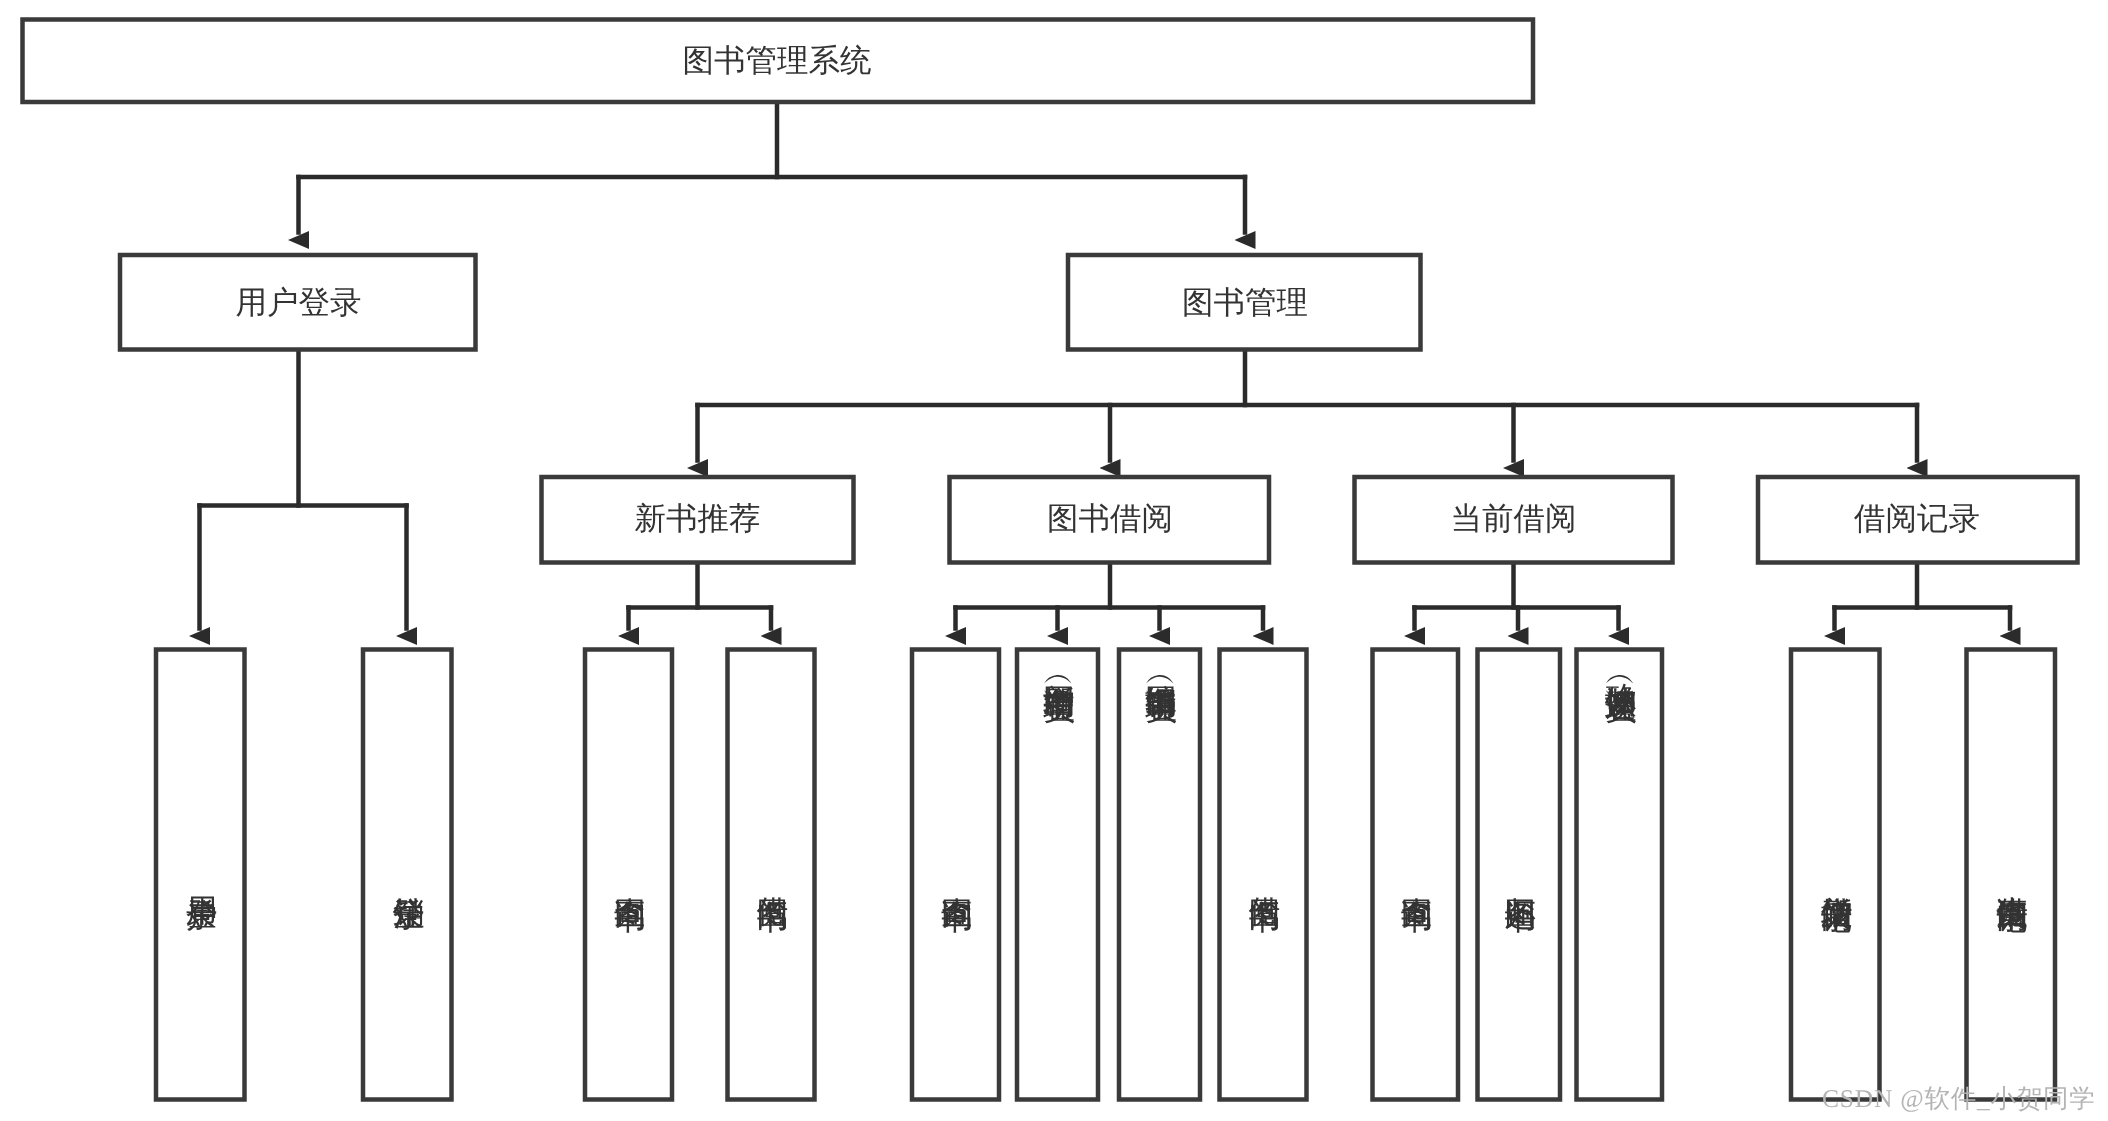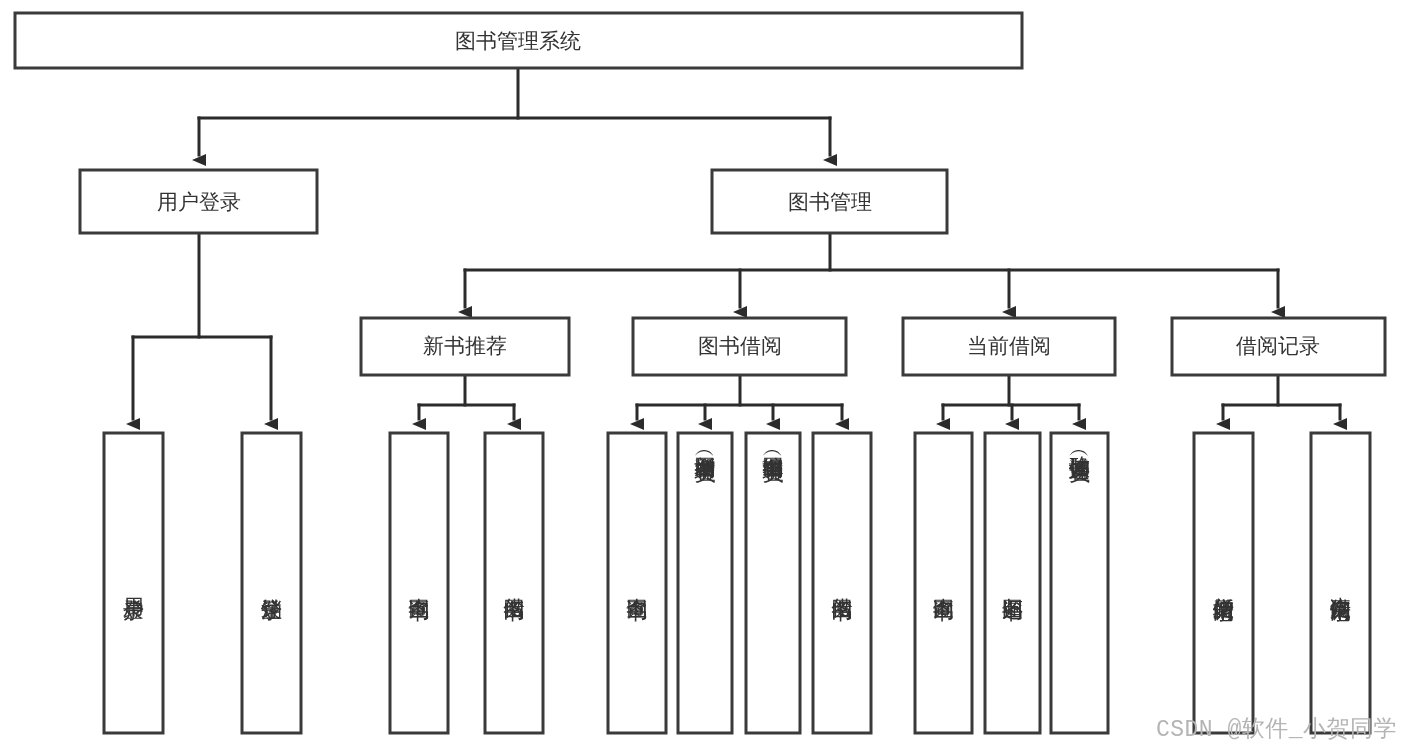--- a/index.html
+++ b/index.html
@@ -63,22 +63,22 @@
     white-space: nowrap;
     pointer-events: none;
   }
   .leaf-label.centered {
     justify-content: center;
   }
   .watermark {
     position: absolute;
     right: 8px;
     bottom: 3px;
-    font-family: Liberation Mono, monospace;
-    font-size: 23px;
+    font-family: Liberation Serif, serif;
+    font-size: 17px;
     color: #b4b4b4;
     letter-spacing: 0.5px;
     user-select: none;
   }
 </style>
 </head>
 <body>
 
 <div id="diagram-root">
 

